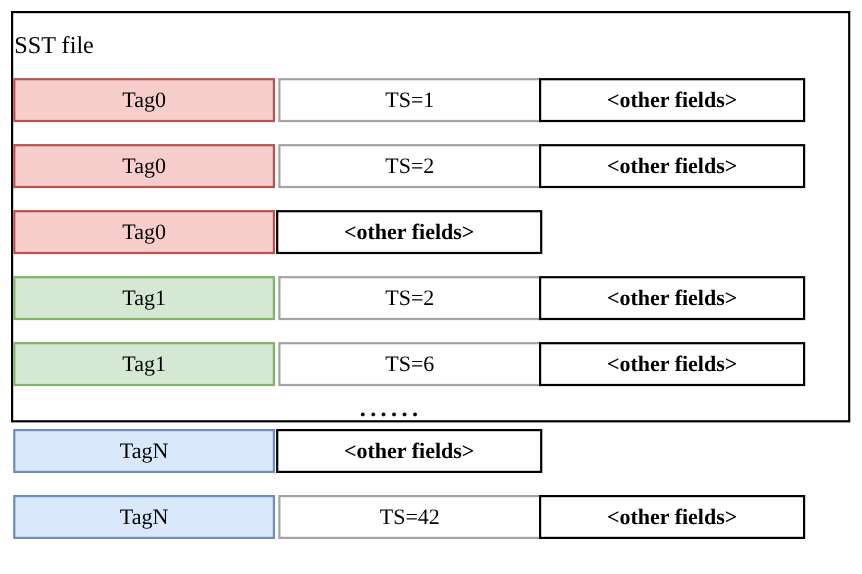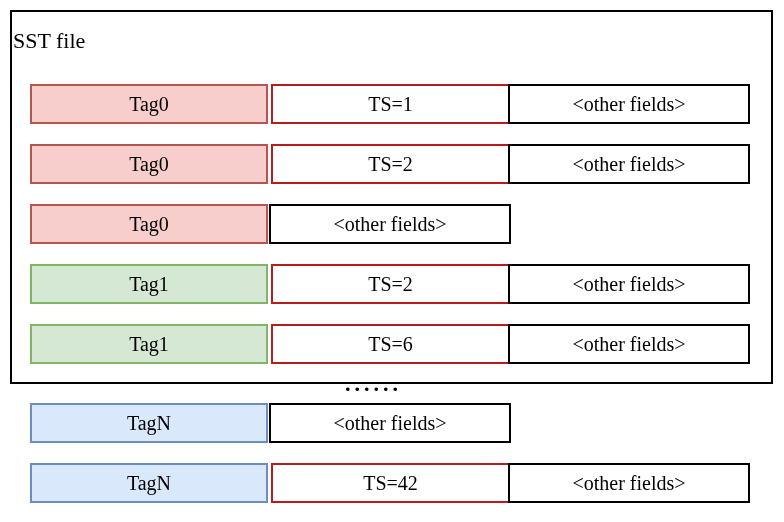--- a/index.html
+++ b/index.html
@@ -24,22 +24,21 @@
     border: 2px solid #000000;
     background: #ffffff;
   }
   .frame-title {
     padding: 16px 0 0 1px;
     font-size: 22px;
     line-height: 26px;
     white-space: nowrap;
   }
   .rows {
-    margin-top: 30px;
-    padding-left: 18px;
+    margin-top: 17px;
   }
   .record-row {
     display: flex;
     height: 40px;
     margin-bottom: 20px;
   }
   .cell {
     box-sizing: border-box;
     display: flex;
     align-items: center;
@@ -50,26 +49,27 @@
   }
   .tag-cell {
     width: 238px;
     border: 2px solid #000000; 
   }
   .gap {
     width: 3px;
   }
   .ts-cell {
     width: 239px;
-    border: 2px solid #b91c1c;
+    border: 2px solid #a3a3a3;
   }
   .other-cell {
     width: 242px;
     margin-left: -2px;
     border: 2px solid #000000;
+    font-weight: bold;
   }
   .ellipsis-row {
     height: 39px;
     margin-top: -20px;
     margin-bottom: 0;
     display: flex;
     align-items: center;
   }
   .ellipsis-text {
     margin-left: 241px;

